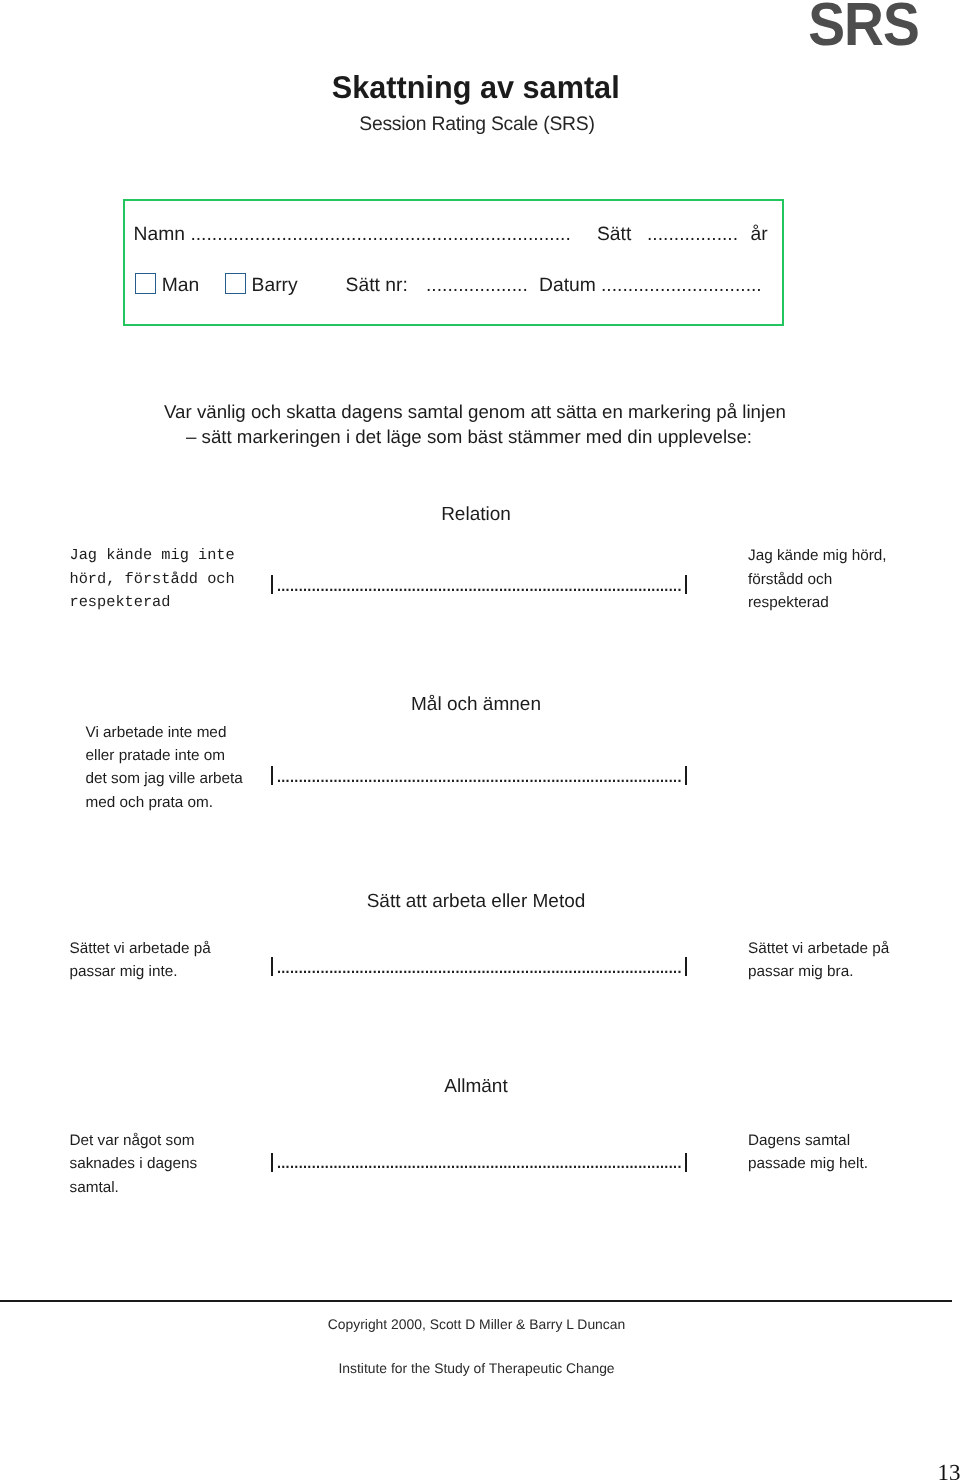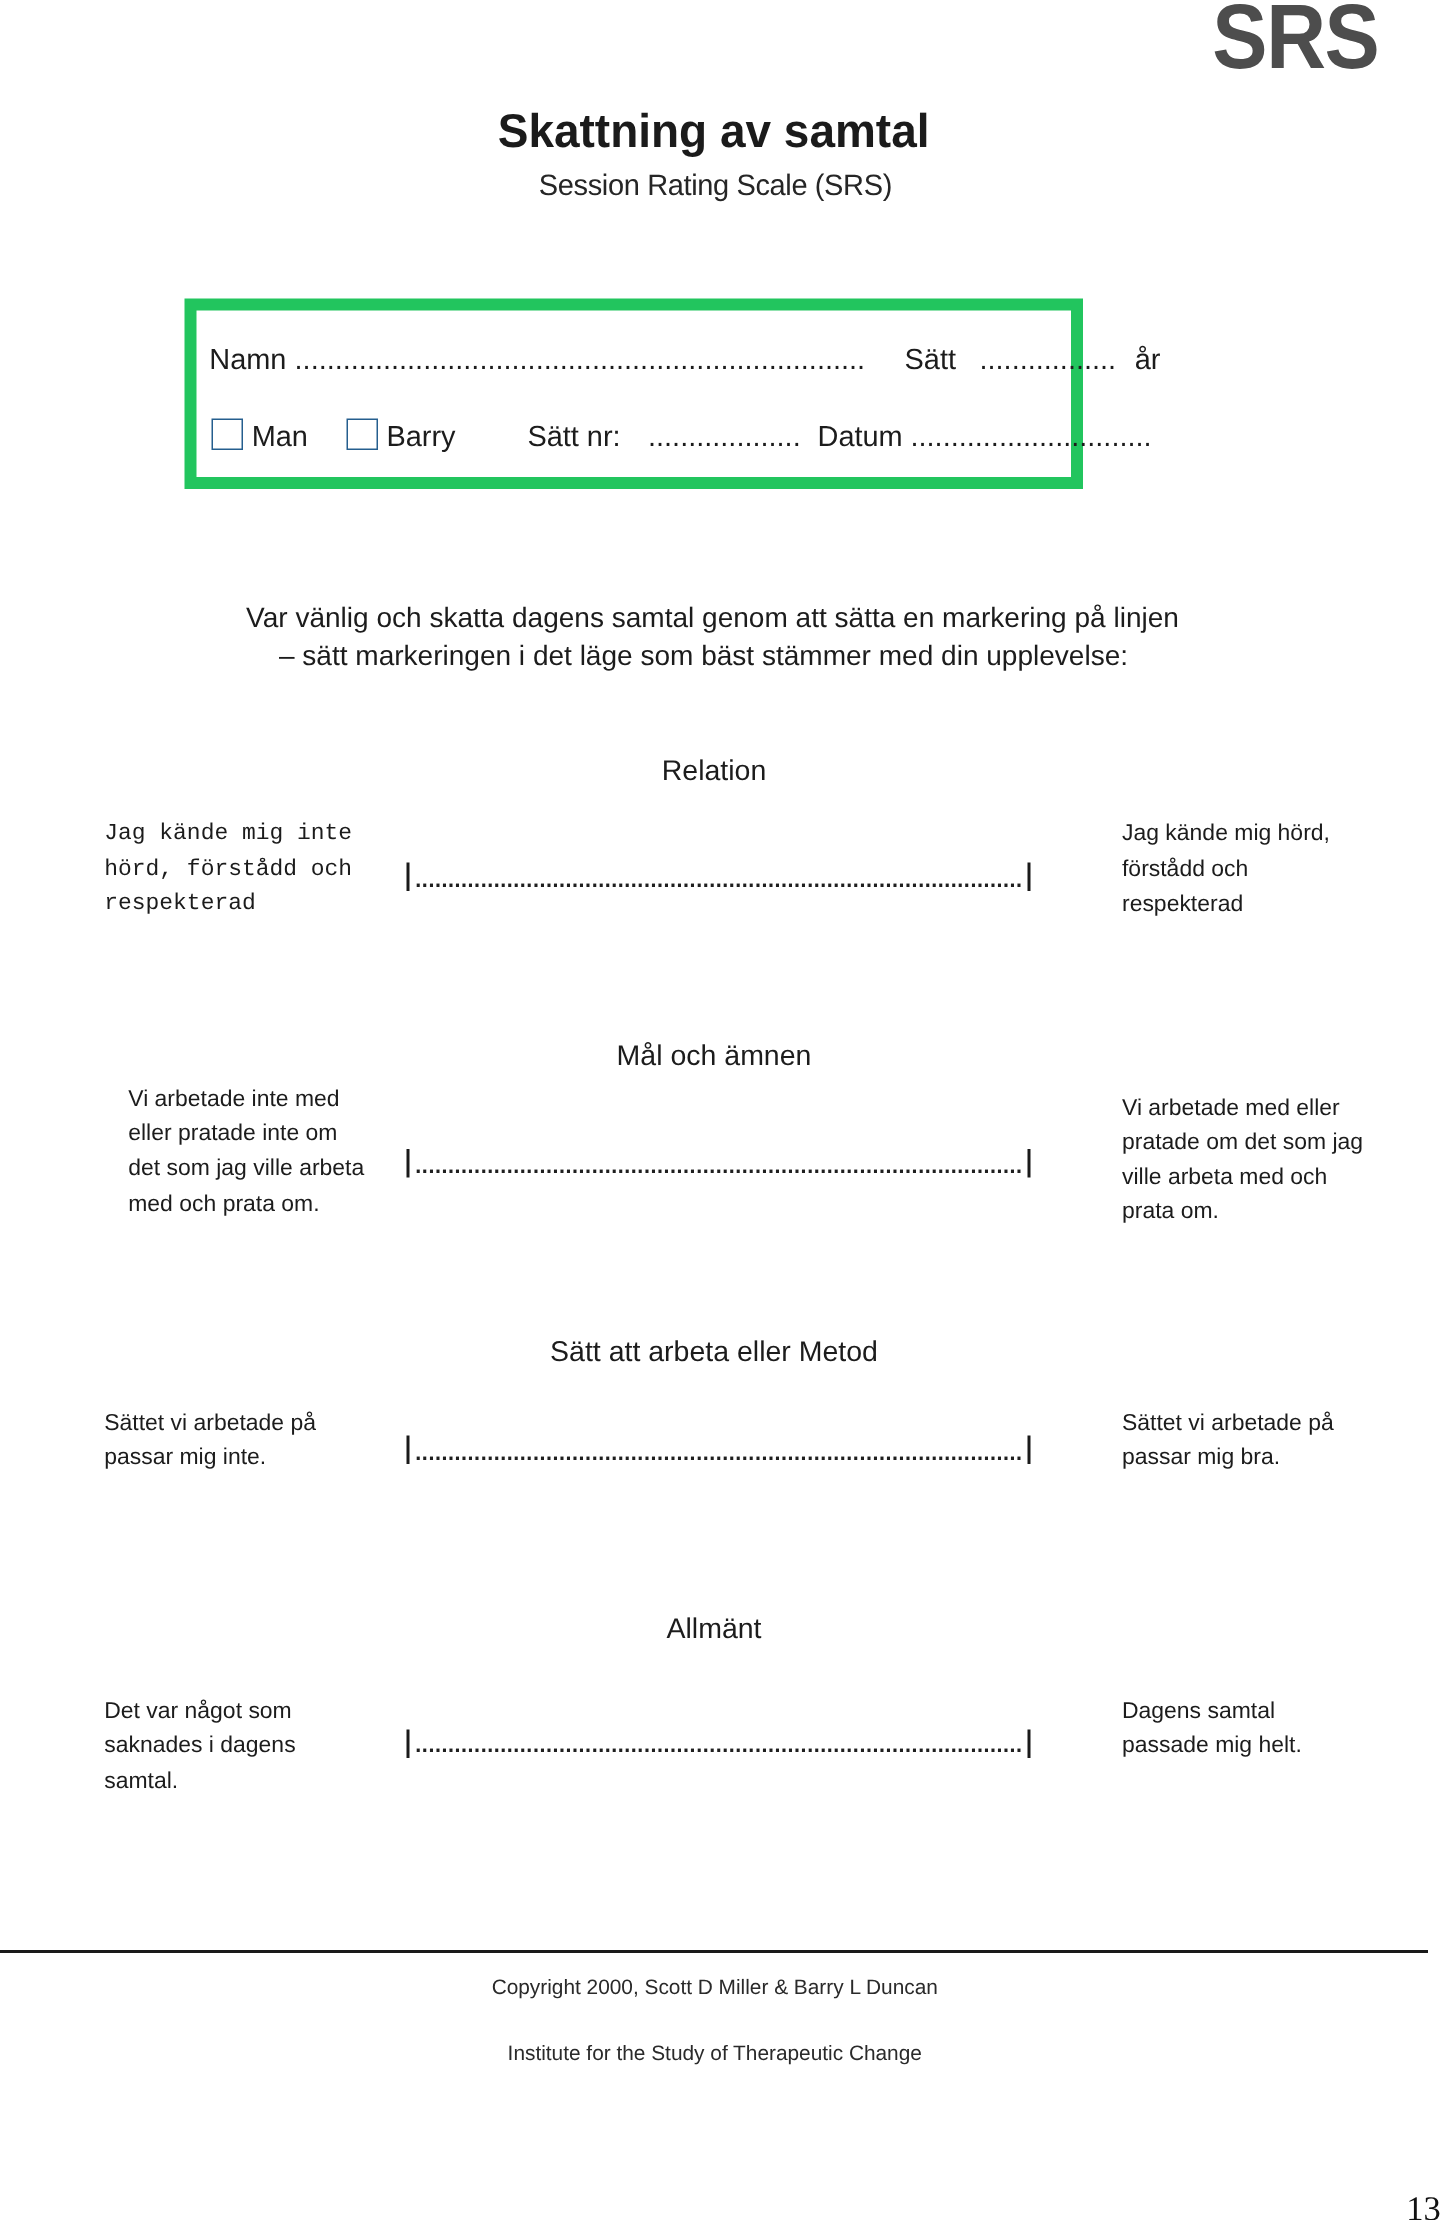--- a/index.html
+++ b/index.html
@@ -49,22 +49,22 @@
     color: #262626;
     line-height: 22px;
     letter-spacing: -0.25px;
     transform: scaleX(0.982);
     transform-origin: 476.5px 0;
   }
 
   
   #identity-box {
     left: 123px; top: 199px;
-    width: 599px; height: 127px;
-    border: 8px solid #22c55e;
+    width: 661px; height: 127px;
+    border: 2px solid #22c55e;
     box-sizing: border-box;
   }
   .id-item { position: absolute; white-space: nowrap; font-size: 19.3px; letter-spacing: 0px; line-height: normal; }
   .cbx {
     position: absolute;
     width: 21px; height: 21px;
     border: 1.7px solid #255e8e;
     box-sizing: border-box;
     background: #fff;
   }
@@ -184,24 +184,20 @@
     <span class="bar" style="left:0;top:0;"></span>
     <span class="dotline" style="left:5.3px; top:-3.3px;">.............................................................................................</span>
     <span class="bar" style="left:414.3px;top:0;"></span>
   </div>
 
   <div class="section-title" style="top:693.9px;">Mål och ämnen</div>
   <div class="anchor anchor-left" style="top:721px;margin-left:16px;">Vi arbetade inte med
 eller pratade inte om
 det som jag ville arbeta
 med och prata om.</div>
-  <div class="anchor anchor-right" style="top:726.6px;">Vi arbetade med eller
-pratade om det som jag
-ville arbeta med och
-prata om.</div>
   <div class="scale" style="left:270.6px; top:766.1px; width:417px; height:19px;">
     <span class="bar" style="left:0;top:0;"></span>
     <span class="dotline" style="left:5.3px; top:-3.3px;">.............................................................................................</span>
     <span class="bar" style="left:414.3px;top:0;"></span>
   </div>
 
   <div class="section-title" style="top:890.5px;">Sätt att arbeta eller Metod</div>
   <div class="anchor anchor-left" style="top:936.7px;">Sättet vi arbetade på
 passar mig inte.</div>
   <div class="anchor anchor-right" style="top:936.7px;">Sättet vi arbetade på

